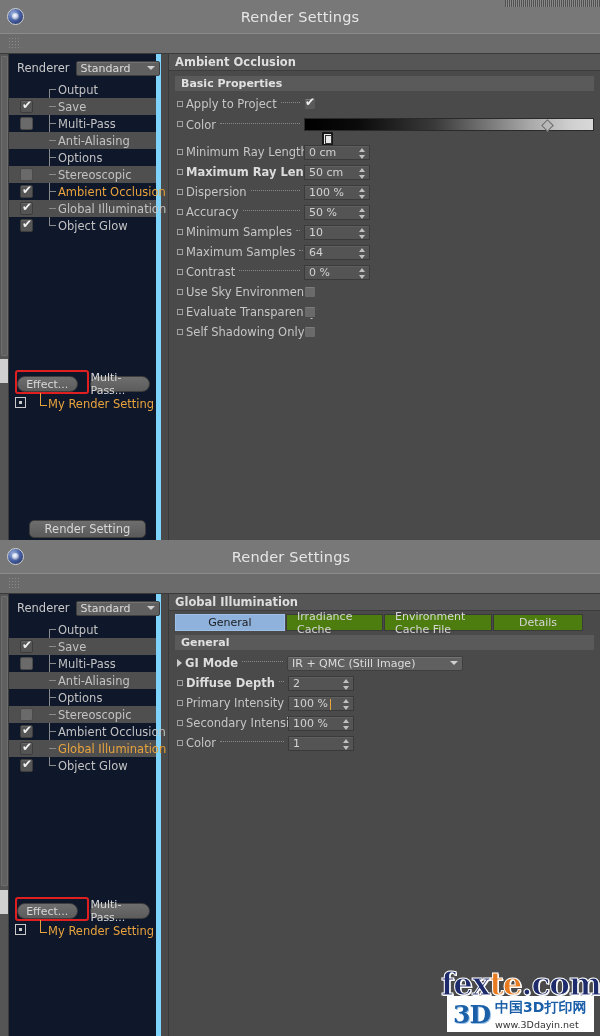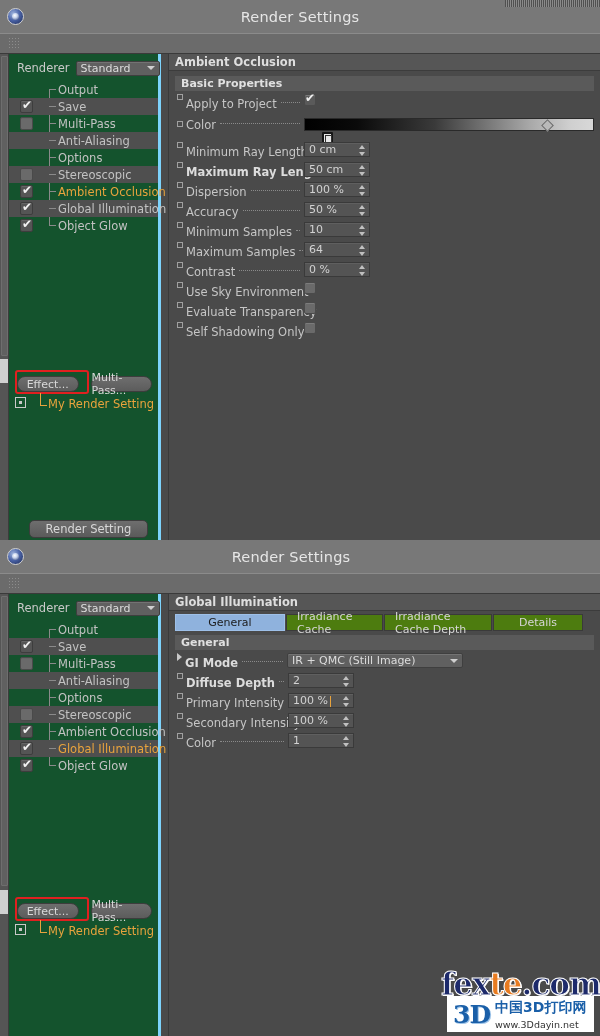--- a/index.html
+++ b/index.html
@@ -63,22 +63,22 @@
     width: 9px; background: #555; border-right: 1px solid #3c3c3c;
     position: relative; flex: 0 0 9px;
   }
   .scroll-rail .thumb {
     position: absolute; left: 1px; width: 7px; top: 2px; height: 300px;
     background: #606060; border: 1px solid #6e6e6e; border-radius: 1px;
   }
   .scroll-rail .thumb2 { position: absolute; left: 0px; width: 8px; top: 305px; height: 24px; background: #d0d0d0; }
 
   .sidebar {
-    width: 152px; flex: 0 0 152px; background: #14532d;
-    border-right: 3px solid #7dd3fc; position: relative;
+    width: 152px; flex: 0 0 152px; background: #0f172a;
+    border-right: 5px solid #7dd3fc; position: relative;
   }
   .vdivider { width: 8px; flex: 0 0 8px; background: #4a4a4a; border-right:1px solid #3a3a3a; }
   .main { flex: 1; background: #4a4a4a; position: relative; }
 
   
   .renderer-row {
     height: 22px; display: flex; align-items: center; padding-left: 8px; gap: 6px;
     margin-top: 3px;
   }
   .renderer-label { color: #c9c9c9; font-size: 11.5px; }
@@ -161,21 +161,21 @@
   .panel-header {
     height: 17px; background: #565656; border-bottom: 1px solid #3c3c3c;
     display: flex; align-items: center; padding-left: 6px;
     color: #dedede; font-size: 11.5px; font-weight: bold;
   }
   .section-header {
     height: 15px; margin: 5px 6px 3px 6px; background: #5a5a5a;
     display: flex; align-items: center; padding-left: 6px;
     color: #e0e0e0; font-size: 11px; font-weight: bold;
   }
-  .prow { height: 20px; display: flex; padding-left: 8px; }
+  .prow { height: 20px; display: flex; align-items: center; padding-left: 8px; }
   .bullet {
     width: 6px; height: 6px; border: 1px solid #a0a0a0; flex: 0 0 6px; margin-right: 3px;
   }
   .arrow-r {
     width: 0; height: 0; border-top: 4px solid transparent; border-bottom: 4px solid transparent;
     border-left: 5px solid #c9c9c9; margin-right: 3px; flex: 0 0 5px;
   }
   .plabel { font-size: 11.5px; color: #c6c6c6; white-space: nowrap; }
   .plabel.b { font-weight: bold; color: #dcdcdc; }
   .dots { flex: 1; border-bottom: 1px dotted #8a8a8a; margin: 0 4px 4px 4px; min-width: 4px; }
@@ -560,21 +560,21 @@
       </div>
     </div>
 
     <div class="vdivider"></div>
 
     <div class="main">
       <div class="panel-header">Global Illumination</div>
       <div class="tabs" id="tabs2">
           <div class="tab active" style="width: 110px;">General</div>
           <div class="tab" style="width: 97px;">Irradiance Cache</div>
-          <div class="tab" style="width: 108px;">Irradiance Cache Depth</div>
+          <div class="tab" style="width: 108px;">Environment Cache File</div>
           <div class="tab" style="width: 90px;">Details</div>
         </div>
       <div class="section-header" style="margin-top:4px;">General</div>
       <div id="rows2">
           <div class="prow">
             <span class="arrow-r"></span>
             <span style="display: flex; align-items: center; width: 102px; flex: 0 0 102px;">
               <span class="plabel b">GI Mode</span>
               <span class="dots"></span>
             </span>

